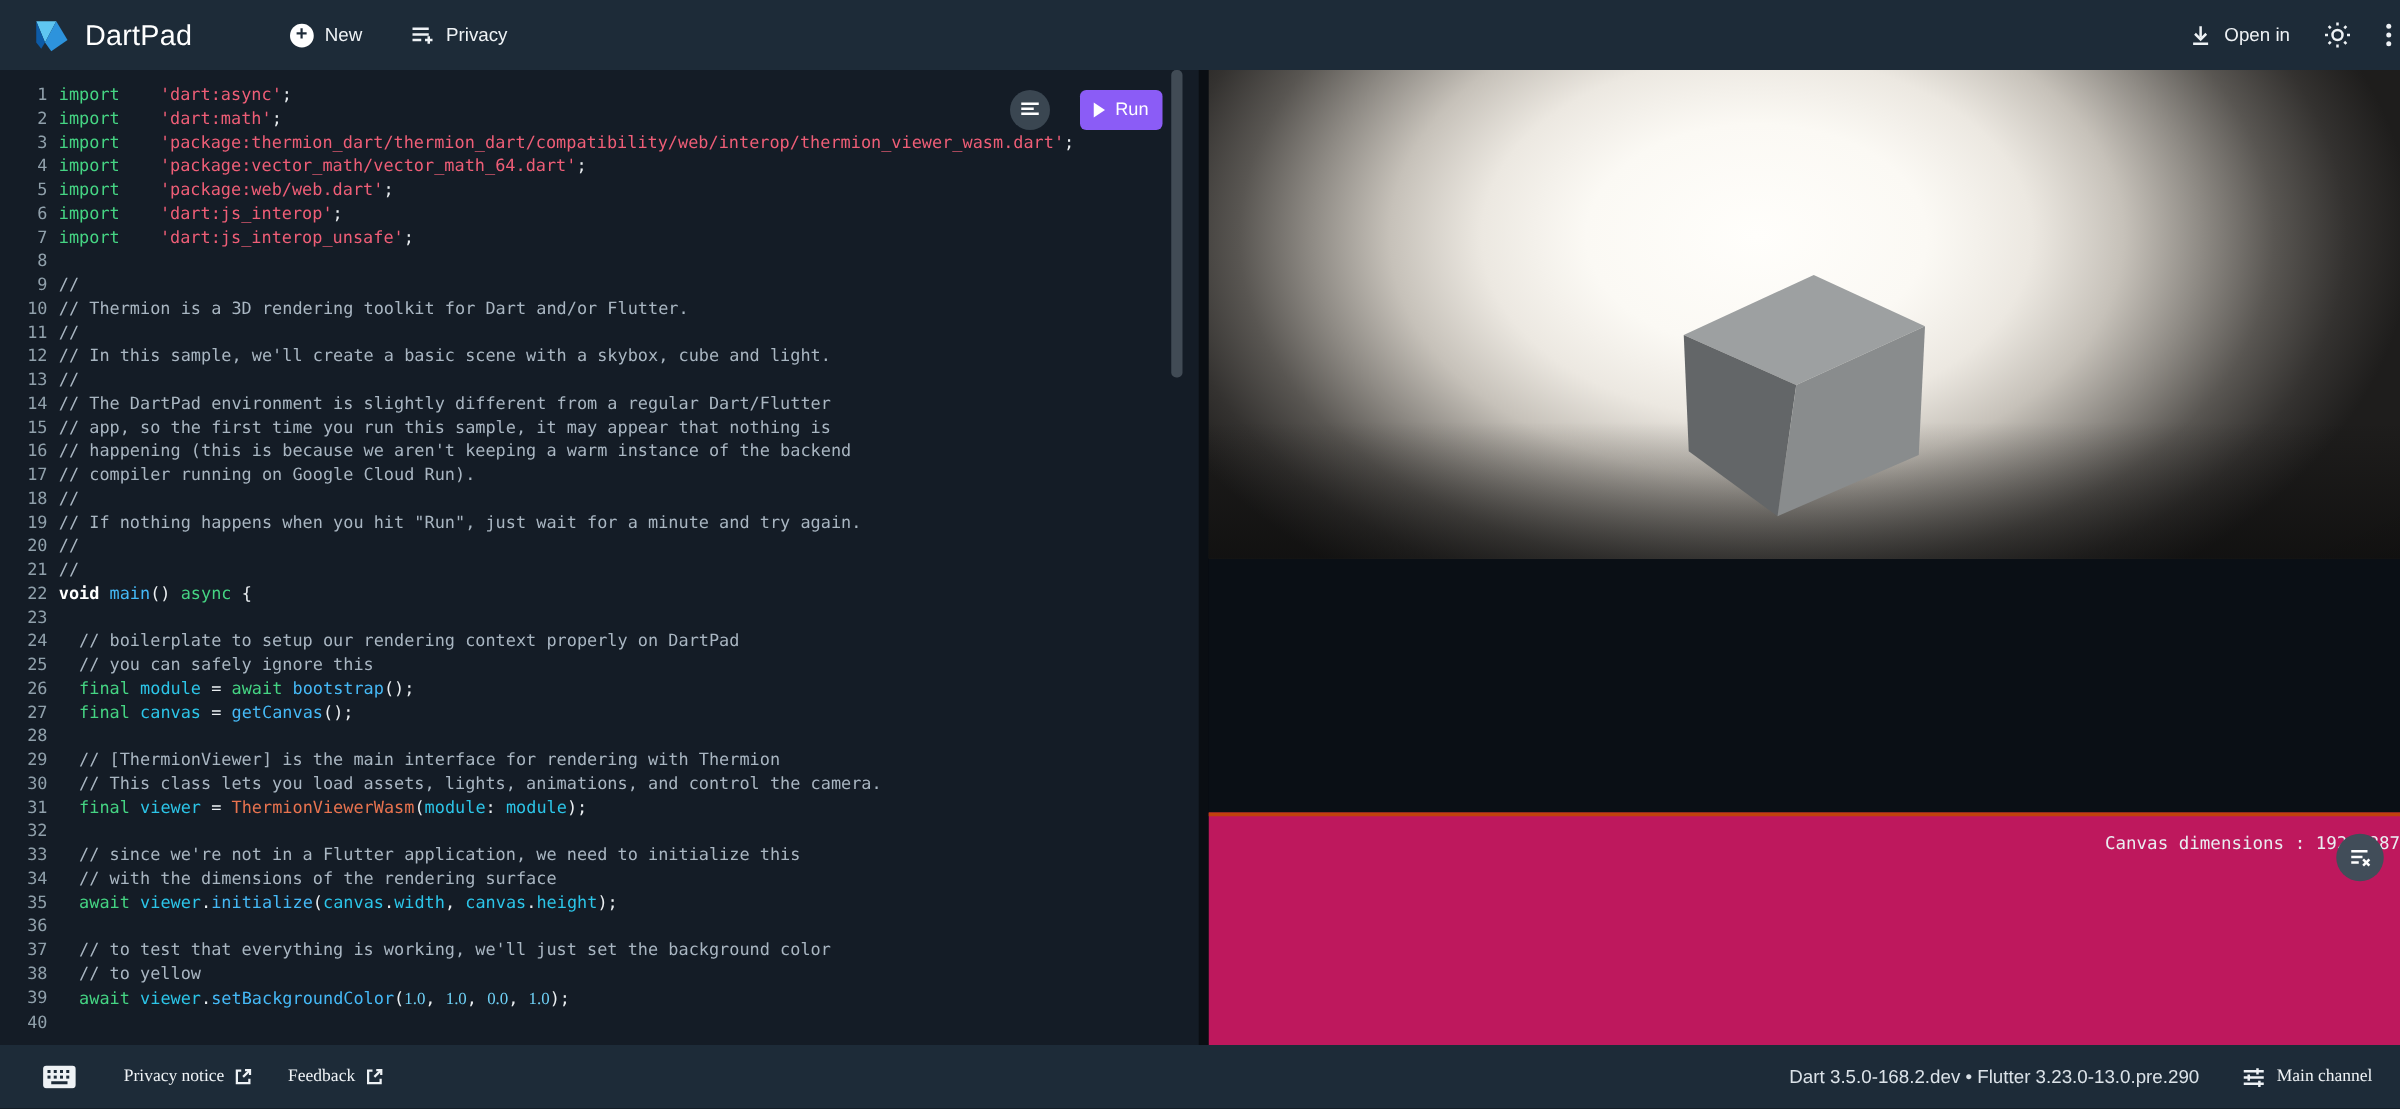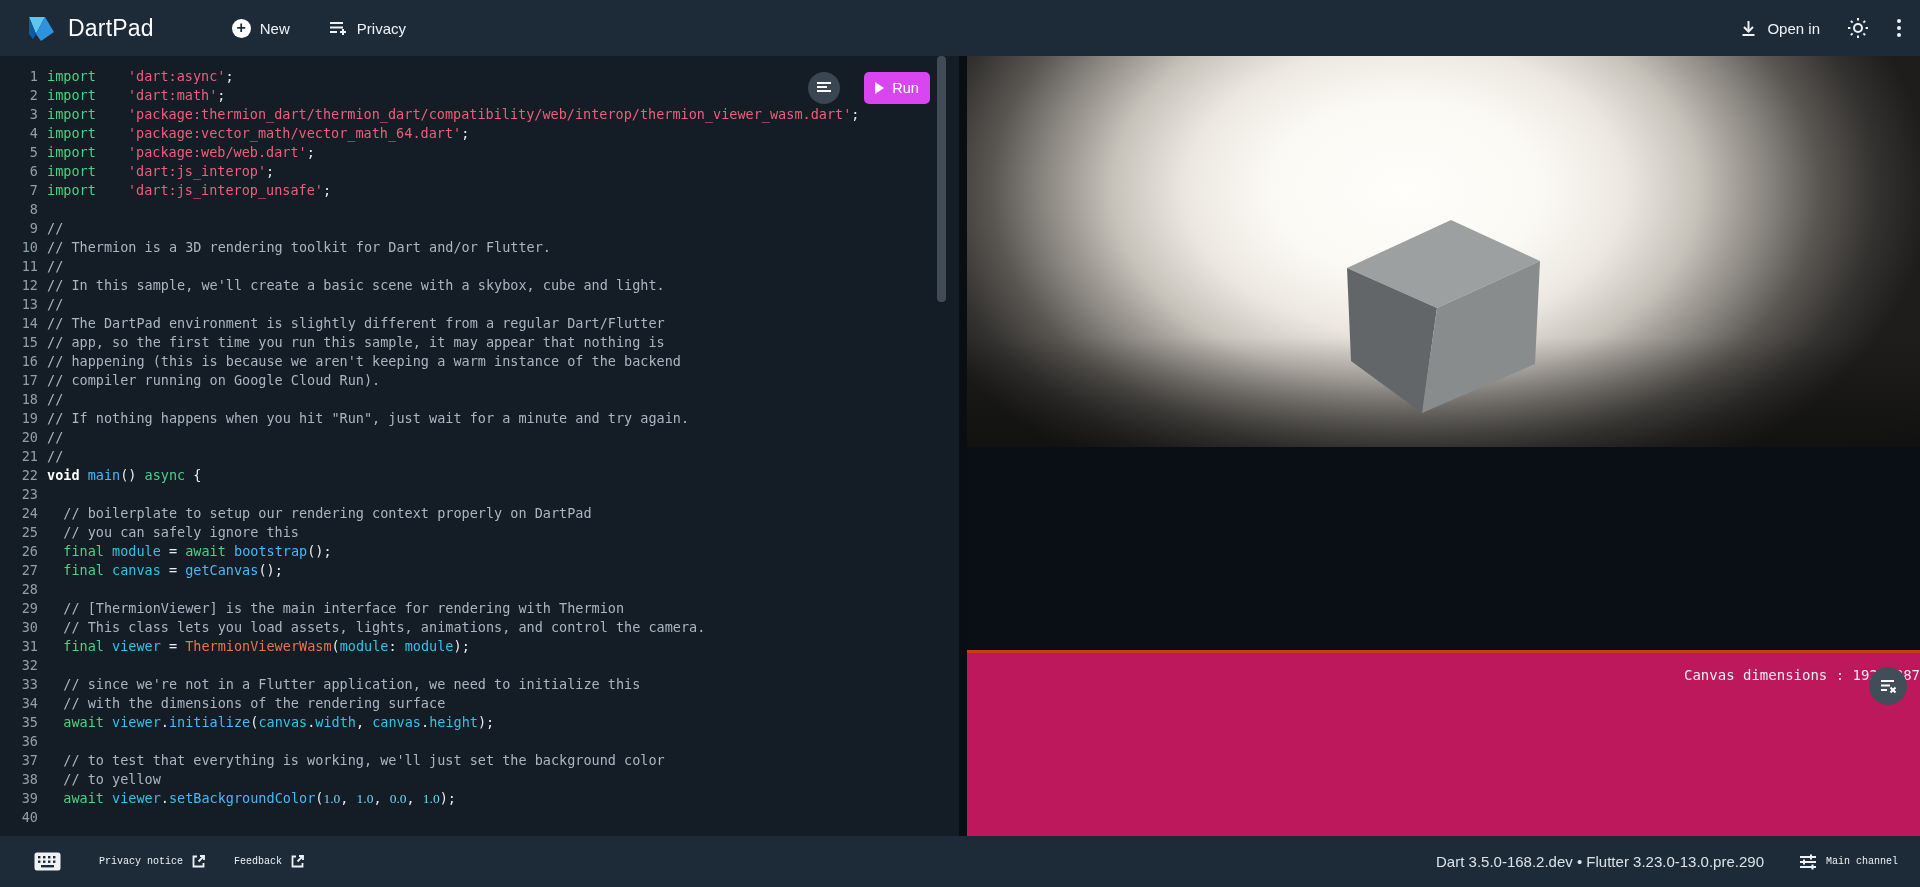--- a/index.html
+++ b/index.html
@@ -2,21 +2,21 @@
 <html><head>
 <meta charset="utf-8">
 <style>
   * { margin:0; padding:0; box-sizing:border-box; }
   html,body { width:1920px; height:887px; overflow:hidden; background:#0a0e13;
               font-family:"Liberation Sans", sans-serif; }
   .app { width:1920px; height:887px; display:flex; flex-direction:column; }
 
   
   header { height:56px; background:#1d2b38; display:flex; align-items:center;
-           padding:0 18px 0 24px; flex:0 0 56px; }
+           padding:0 6px 0 24px; flex:0 0 56px; }
   .brand { display:flex; align-items:center; margin-right:78px; }
   .app-title { color:#fff; font-size:23px; font-weight:500; margin-left:10px; letter-spacing:.2px; }
   .hbtn { display:flex; align-items:center; gap:9px; background:none; border:none;
           color:#eef2f5; font-size:15px; font-family:inherit; cursor:pointer; }
   .hbtn + .hbtn { margin-left:38px; }
   .right-cluster { margin-left:auto; display:flex; align-items:center; gap:27px; }
   .new-circle { width:19px; height:19px; border-radius:50%; background:#fff; color:#1d2b38;
                 display:flex; align-items:center; justify-content:center;
                 font-size:16px; font-weight:700; line-height:1; }
   .icon-btn { background:none; border:none; cursor:pointer; display:flex; align-items:center; }
@@ -43,21 +43,21 @@
   .tk-p { color:#e9edf0; }
   .tk-t { color:#ffffff; font-weight:700; }
 
   .scrollbar-thumb { position:absolute; right:13px; top:0; width:9px; height:246px;
                      background:rgba(140,152,163,.38); border-radius:4px; }
 
   .format-btn { position:absolute; top:16px; right:119px; width:32px; height:32px;
                 border-radius:50%; background:#3a4651; border:none; cursor:pointer;
                 display:flex; align-items:center; justify-content:center; }
   .run-btn { position:absolute; top:16px; right:29px; width:66px; height:32px;
-             border-radius:5px; background:#d946ef; border:none; cursor:pointer;
+             border-radius:5px; background:#8b5cf6; border:none; cursor:pointer;
              display:flex; align-items:center; justify-content:center; gap:8px;
              color:#fff; font-size:14.5px; font-weight:500; font-family:inherit; }
   .play-tri { width:0; height:0; border-style:solid; border-width:6px 0 6px 9px;
               border-color:transparent transparent transparent #ffffff; }
 
   
   .render-canvas { height:391px; flex:0 0 391px; position:relative; overflow:hidden;
     background:
       linear-gradient(180deg, rgba(8,8,8,0) 72%, rgba(8,8,8,.55) 100%),
       radial-gradient(ellipse 130% 150% at 46% 34%, rgba(0,0,0,0) 55%, rgba(0,0,0,.5) 95%),
@@ -74,21 +74,21 @@
   .console-line { font-family:"DejaVu Sans Mono", monospace; font-size:14px;
                   line-height:20px; color:#eaeef1; }
   .clear-btn { position:absolute; top:14px; right:13px; width:38px; height:38px;
                border-radius:50%; background:#414d59; border:none; cursor:pointer;
                display:flex; align-items:center; justify-content:center; }
 
   
   footer { height:51px; flex:0 0 51px; background:#1d2b38; display:flex;
            align-items:center; padding:0 22px 0 34px; color:#eef2f5; font-size:15px; }
   .fitem { display:flex; align-items:center; gap:8px; background:none; border:none;
-           color:#eef2f5; font-size:10px; font-family:Liberation Mono, monospace; cursor:pointer; }
+           color:#eef2f5; font-size:14px; font-family:Liberation Serif, serif; cursor:pointer; }
   .kb-btn { margin-right:38px; }
   .f-gap { margin-left:28px; }
   .versions { margin-left:auto; color:#dbe2e8; }
   .channel { margin-left:34px; }
 </style>
 </head>
 <body>
 
 <div class="app">
 

